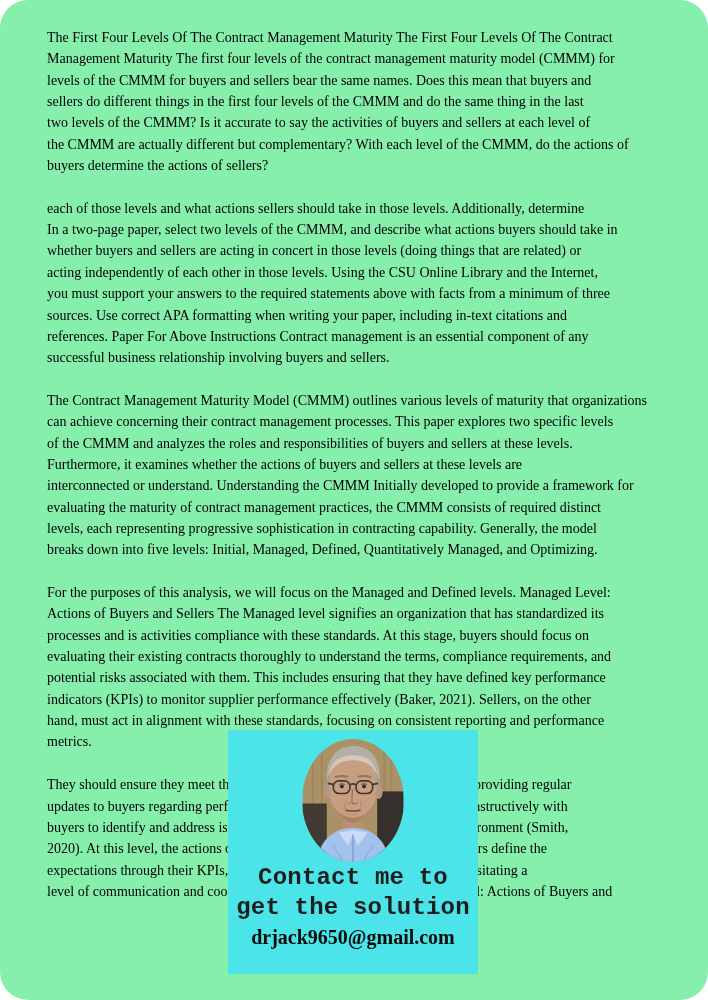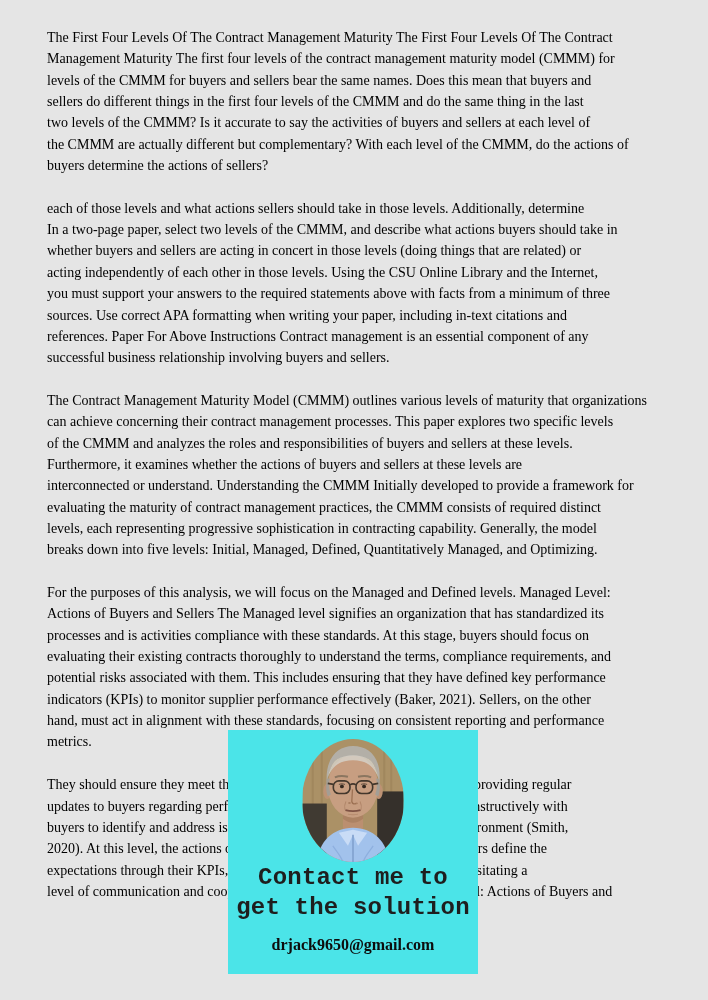--- a/index.html
+++ b/index.html
@@ -42,32 +42,32 @@
   .portrait svg { display: block; width: 102px; height: 123px; }
   .headline {
     margin-top: 1px;
     font-family: Liberation Mono, monospace;
     font-weight: 700;
     font-size: 24px;
     line-height: 30px;
     letter-spacing: 0.2px;
   }
   .email-line {
-    margin-top: 8px;
+    margin-top: 0;
     font-family: "Liberation Serif", serif;
     font-weight: 700;
-    font-size: 16px;
+    font-size: 20px;
     line-height: 28px;
     text-align: center;
   }
 </style>
 </head>
 <body>
 
-<div class="page" style="background: #e5e5e5;">
+<div class="page" style="background: #86efac; border-radius: 28px;">
 
   <div class="document-text" style="color: rgb(0, 0, 0);">
       <div class="paragraph">
         <div class="line">The First Four Levels Of The Contract Management Maturity The First Four Levels Of The Contract</div>
         <div class="line">Management Maturity The first four levels of the contract management maturity model (CMMM) for</div>
         <div class="line">levels of the CMMM for buyers and sellers bear the same names. Does this mean that buyers and</div>
         <div class="line">sellers do different things in the first four levels of the CMMM and do the same thing in the last</div>
         <div class="line">two levels of the CMMM? Is it accurate to say the activities of buyers and sellers at each level of</div>
         <div class="line">the CMMM are actually different but complementary? With each level of the CMMM, do the actions of</div>
         <div class="line">buyers determine the actions of sellers?</div>

